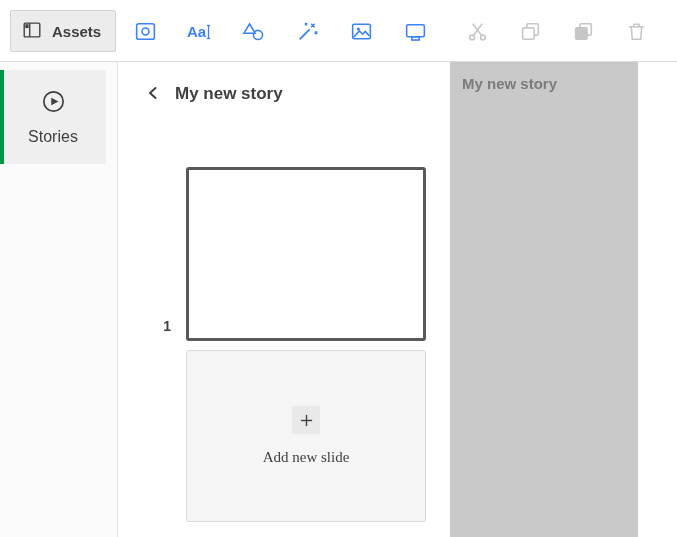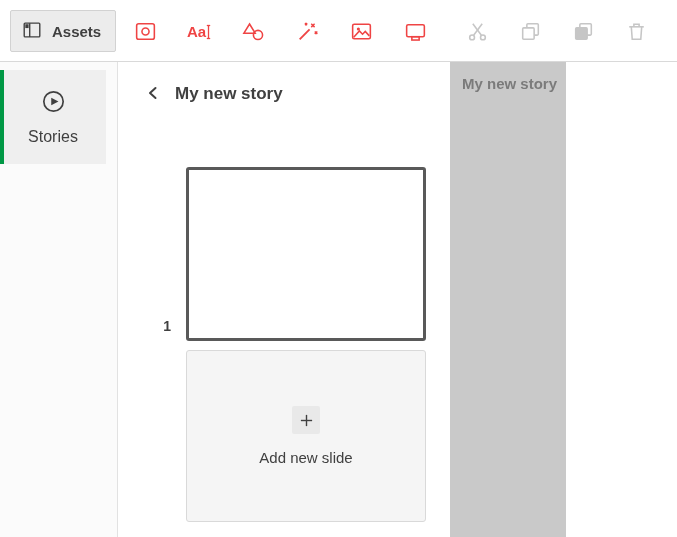--- a/index.html
+++ b/index.html
@@ -4,41 +4,41 @@
 <style>
   * { box-sizing: border-box; }
   html, body { margin: 0; padding: 0; }
   body {
     width: 677px; height: 537px;
     font-family: "Liberation Sans", sans-serif;
     background: #ffffff;
     overflow: hidden;
     position: relative;
   }
-  .app { position: absolute; inset: 0; width: 566px; height: 537px; }
+  .app { position: absolute; inset: 0; width: 638px; height: 537px; }
 
   
   .toolbar {
     position: absolute; top: 0; left: 0; width: 677px; height: 62px;
     background: #ffffff; border-bottom: 1px solid #d9d9d9;
   }
   .assets-btn {
     position: absolute; left: 10px; top: 10px; height: 42px;
     display: flex; align-items: center; gap: 9px;
     padding: 0 14px 0 10px;
     background: #ececec; border: 1px solid #d2d2d2; border-radius: 2px;
     color: #404040; font-size: 15px; font-weight: bold;
     cursor: pointer; font-family: inherit;
   }
   .tools-group { position: absolute; left: 127px; top: 10px; display: flex; gap: 18px; }
   .edit-group  { position: absolute; left: 459px; top: 10px; display: flex; gap: 17px; }
   .tool-btn {
     width: 36px; height: 42px; display: flex; align-items: center; justify-content: center;
     background: transparent; border: none; padding: 0; cursor: pointer;
-    color: #ef4444;
+    color: #3b82f6;
   }
   .edit-group .tool-btn { color: #c6c6c6; cursor: default; }
   .tool-btn svg { display: block; }
 
   
   .sidebar {
     position: absolute; top: 62px; left: 0; width: 118px; bottom: 0;
     background: #fbfbfb; border-right: 1px solid #e2e2e2;
   }
   .stories-item {
@@ -75,21 +75,21 @@
   }
   .slide-thumb {
     position: absolute; left: 67px; top: 105px; width: 240px; height: 174px;
     background: #ffffff; border: 3px solid #595959; border-radius: 3px;
     cursor: pointer;
   }
   .add-slide {
     position: absolute; left: 67px; top: 288px; width: 240px; height: 172px;
     background: #f5f5f5; border: 1px solid #d9d9d9; border-radius: 3px;
     display: flex; flex-direction: column; align-items: center; justify-content: center;
-    gap: 15px; cursor: pointer; font-family: Liberation Sans, sans-serif;
+    gap: 15px; cursor: pointer; font-family: Liberation Serif, serif;
   }
   .plus-box {
     width: 28px; height: 28px; background: #e9e9e9; border-radius: 2px;
     display: flex; align-items: center; justify-content: center; color: #404040;
   }
   .add-slide .lbl { font-size: 15px; color: #404040; }
 
   
   .canvas {
     position: absolute; top: 62px; left: 450px; right: 0; bottom: 0;

